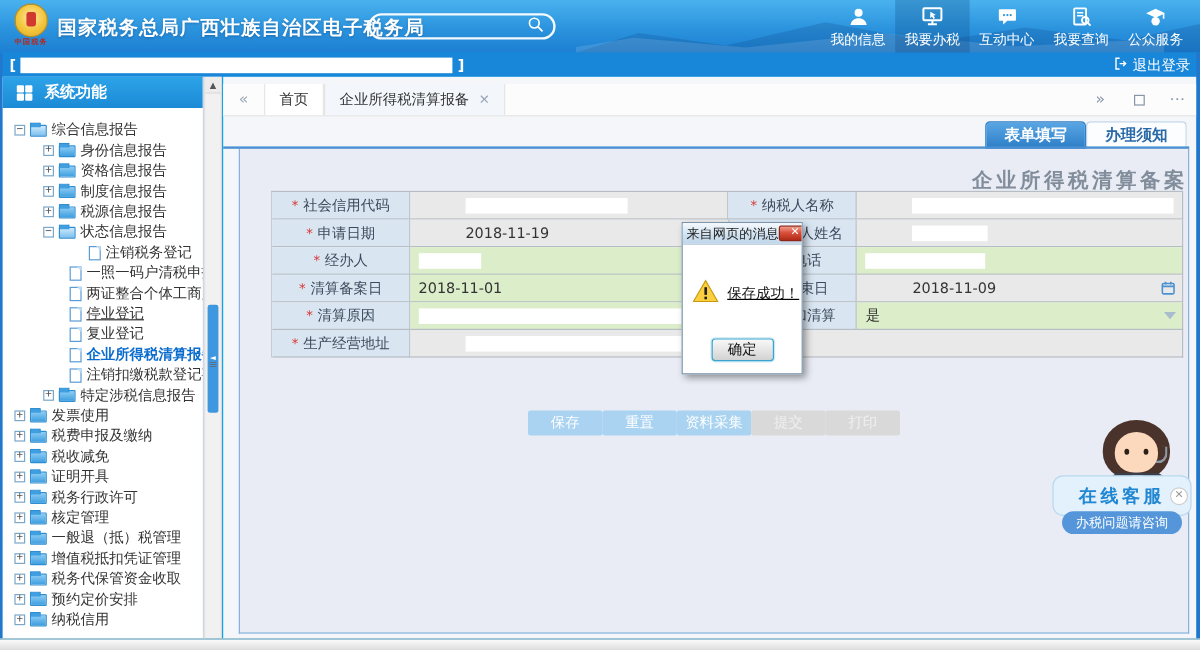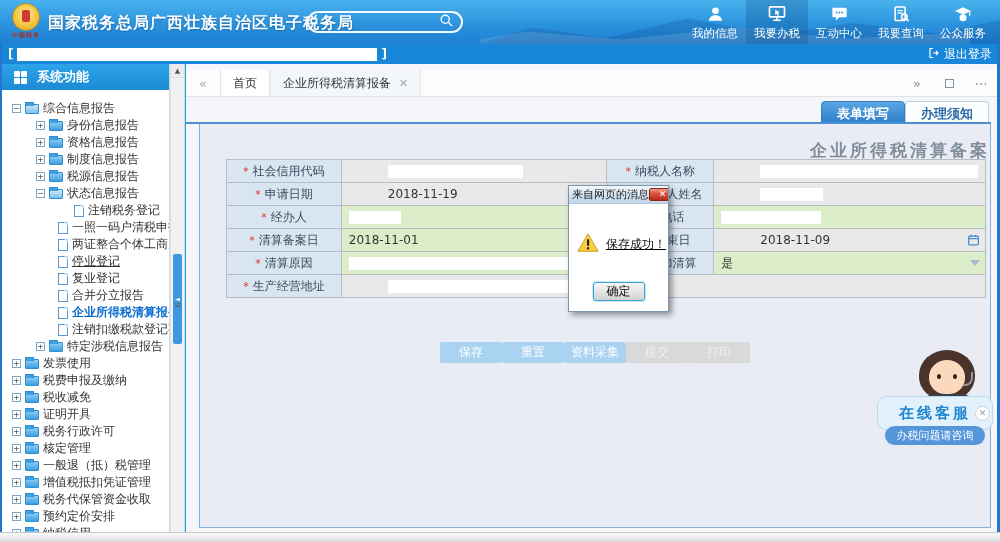--- a/index.html
+++ b/index.html
@@ -320,24 +320,20 @@
           <span class="lbl">两证整合个体工商户清税申</span>
         </div>
         <div class="ti" style="padding-left: 56px; text-decoration: underline;">
           <span class="doc"></span>
           <span class="lbl">停业登记</span>
         </div>
         <div class="ti" style="padding-left: 56px;">
           <span class="doc"></span>
           <span class="lbl">复业登记</span>
         </div>
-        <div class="ti" style="padding-left: 56px;">
-          <span class="doc"></span>
-          <span class="lbl">合并分立报告</span>
-        </div>
         <div class="ti sel" style="padding-left: 56px;">
           <span class="doc"></span>
           <span class="lbl">企业所得税清算报备</span>
         </div>
         <div class="ti" style="padding-left: 56px;">
           <span class="doc"></span>
           <span class="lbl">注销扣缴税款登记事项</span>
         </div>
         <div class="ti" style="padding-left: 34px;">
           <span class="exp">+</span>

